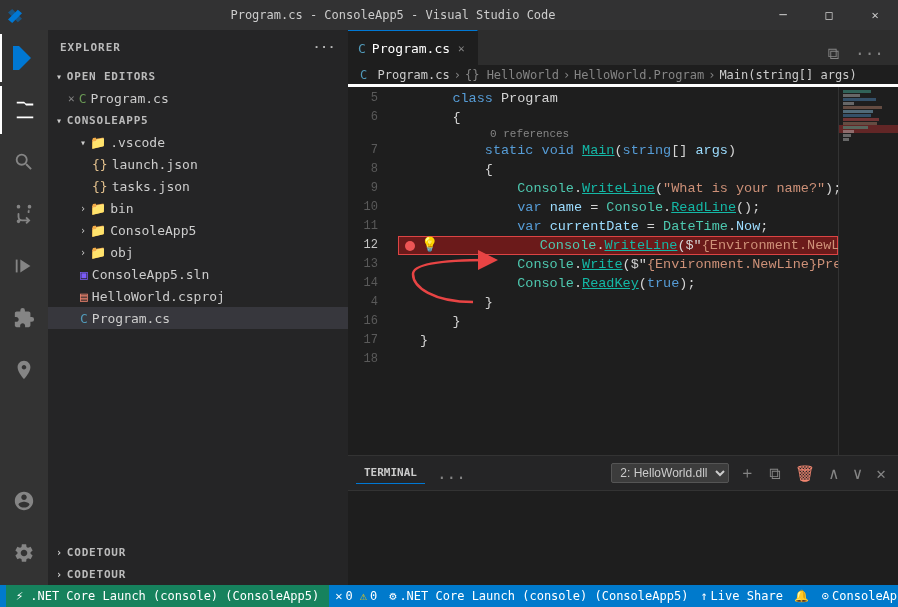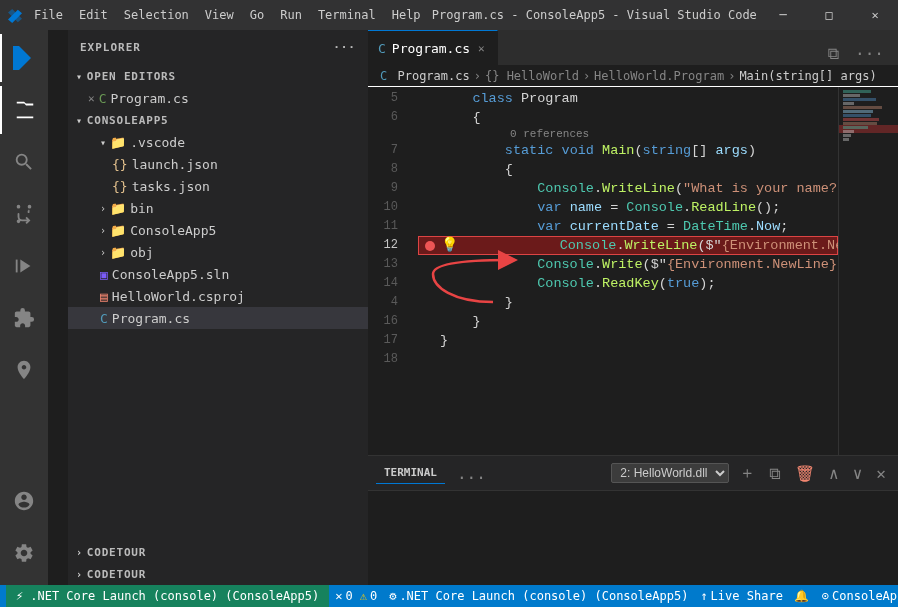--- a/index.html
+++ b/index.html
@@ -85,21 +85,20 @@
     }
 
     
     #sidebar {
       width: 300px;
       background: #252526;
       display: flex;
       flex-direction: column;
       flex-shrink: 0;
       overflow: hidden;
-      margin-left: 20px;
     }
     #sidebar-header {
       height: 35px;
       display: flex;
       align-items: center;
       justify-content: space-between;
       padding: 0 12px;
       color: #bbbbbb;
       font-size: 11px;
       font-weight: 700;
@@ -220,21 +219,21 @@
 
     
     #breadcrumb {
       height: 22px;
       background: #1e1e1e;
       display: flex;
       align-items: center;
       padding: 0 12px;
       font-size: 12px;
       color: #858585;
-      border-bottom: 1px solid #ffffff;
+      border-bottom: 3px solid #ffffff;
       flex-shrink: 0;
     }
     .breadcrumb-sep { margin: 0 4px; }
 
     
     #code-editor {
       flex: 1;
       overflow: hidden;
       display: flex;
       font-family: Consolas, 'Courier New', monospace;
@@ -290,21 +289,21 @@
       border-radius: 50%;
     }
     .bulb-icon {
       font-size: 14px;
     }
 
     
     .kw { color: #569cd6; }
     .type { color: #4ec9b0; }
     .str { color: #ce9178; }
-    .method { color: #bef264; }
+    .method { color: #14b8a6; text-decoration: underline; }
     .var { color: #9cdcfe; }
     .prop { color: #9cdcfe; }
     .plain { color: #d4d4d4; }
     .ref-text { color: #858585; font-size: 11px; }
 
     
     #minimap {
       width: 60px;
       background: #1e1e1e;
       border-left: 1px solid #333;
@@ -771,29 +770,19 @@
 </style>
 
 <div id="title-bar-wrapper">
 
   <div style="width:14px; height:14px; margin: 0 4px 0 8px;">
     <svg viewBox="0 0 100 100" width="14" height="14">
       <path d="M0 75L30 100L100 30L70 5L0 75Z" fill="#0078d4"></path>
       <path d="M0 25L30 0L100 70L70 95L0 25Z" fill="#0078d4" opacity="0.5"></path>
     </svg>
   </div>
-  <div id="title-bar-menus">
-    <span class="menu-item">File</span>
-    <span class="menu-item">Edit</span>
-    <span class="menu-item">Selection</span>
-    <span class="menu-item">View</span>
-    <span class="menu-item">Go</span>
-    <span class="menu-item">Run</span>
-    <span class="menu-item">Terminal</span>
-    <span class="menu-item">Help</span>
-  </div>
   <div id="title-bar-title">Program.cs - ConsoleApp5 - Visual Studio Code</div>
   <div id="title-bar-controls">
     <div class="ctrl-btn">─</div>
     <div class="ctrl-btn">□</div>
     <div class="ctrl-btn close">✕</div>
   </div>
 </div>
 
 </body></html>

